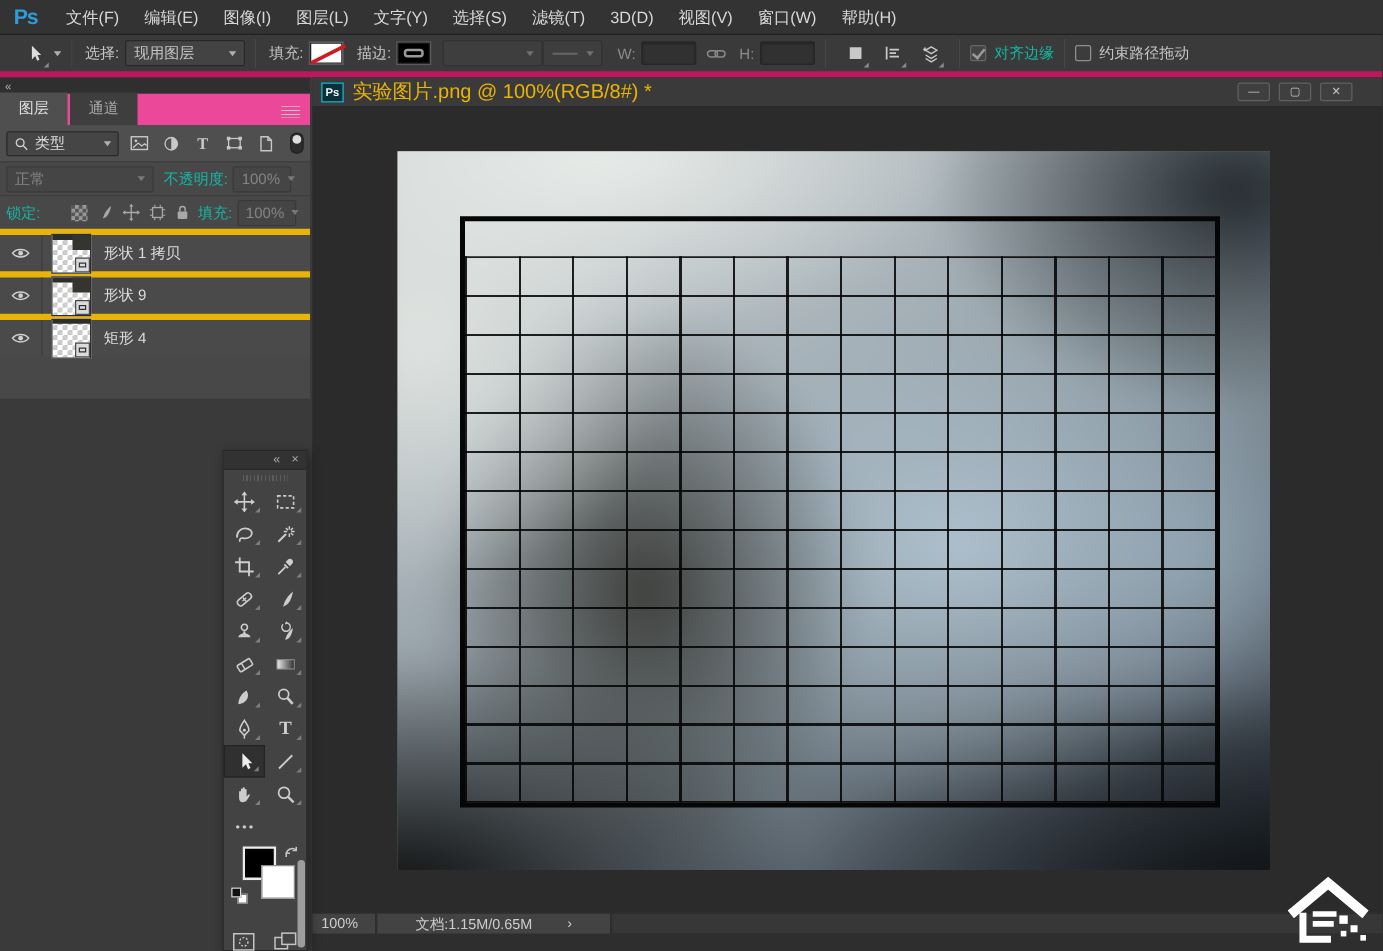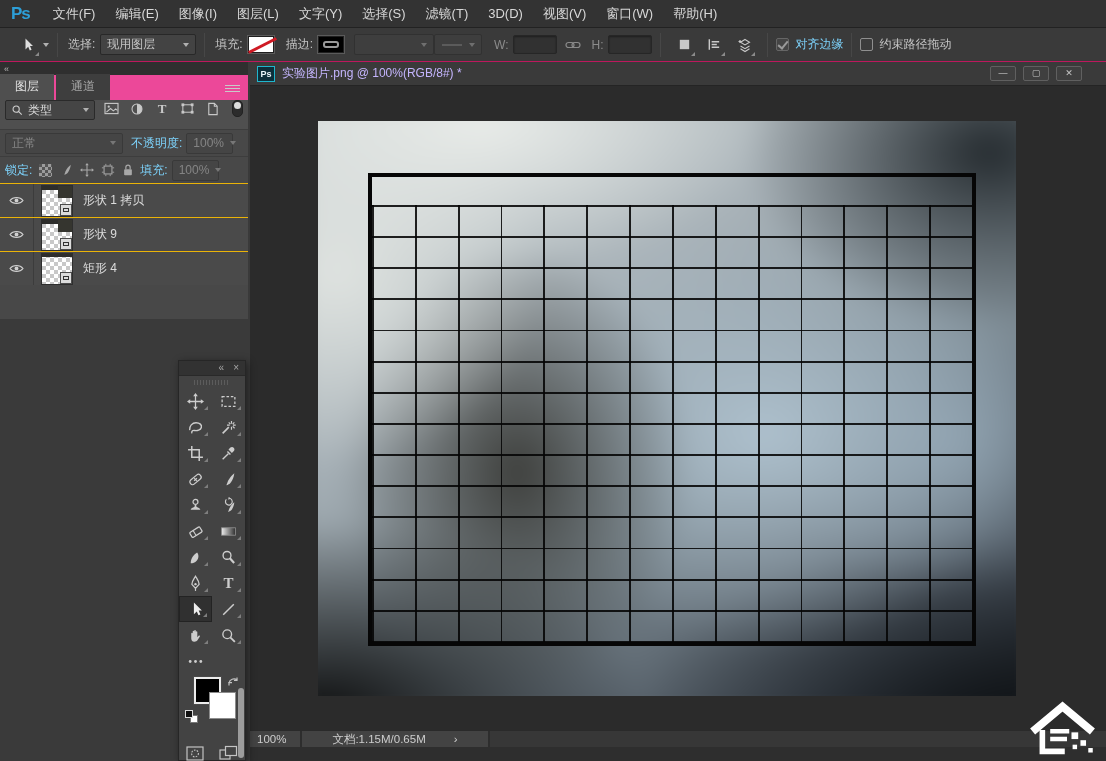--- a/index.html
+++ b/index.html
@@ -4,21 +4,21 @@
 <style>
   *{box-sizing:border-box;margin:0;padding:0}
   html,body{width:1106px;height:761px}
   body{position:relative;background:#3a3a3a;font-family:"Liberation Sans","DejaVu Sans",sans-serif;color:#ccc;overflow:hidden}
   svg{display:block}
   
   .menubar{position:absolute;left:0;top:0;width:1106px;height:28px;background:#333;border-bottom:1px solid #222;display:flex;align-items:center}
   .pslogo{color:#2d9fd8;font-weight:bold;font-size:17px;margin:0 13px 0 11px;letter-spacing:-1px}
   .mi{font-size:13px;color:#d8d8d8;padding:0 10px;line-height:27px}
   
-  .optionsbar{position:absolute;left:0;top:28px;width:1106px;height:34px;background:#3a3a3a;border-bottom:1px solid #be185d;display:flex;align-items:center;font-size:12px;color:#c5c5c5;padding:0 6px}
+  .optionsbar{position:absolute;left:0;top:28px;width:1106px;height:34px;background:#3a3a3a;border-bottom:5px solid #be185d;display:flex;align-items:center;font-size:12px;color:#c5c5c5;padding:0 6px}
   .vsep{width:1px;height:24px;background:#2b2b2b;border-right:1px solid #474747;margin:0 8px}
   .caret{width:0;height:0;border-left:3.5px solid transparent;border-right:3.5px solid transparent;border-top:4px solid #b0b0b0;display:inline-block}
   .dd{height:21px;background:#434343;border:1px solid #282828;border-radius:2px;display:flex;align-items:center;padding:0 6px;gap:6px}
   .dd.dim{opacity:.45}
   .numfield{width:44px;height:19px;background:#313131;border:1px solid #262626;border-radius:2px;color:#ccc;font-size:12px;padding:0 4px;box-shadow:inset 0 1px 2px rgba(0,0,0,.4)}
   .lbl{margin:0 5px 0 2px}
   .lbl.dim{color:#8b8b8b}
   .swatch{width:26px;height:17px;border:1px solid #1f1f1f;outline:1px solid #5a5a5a;position:relative;background:#fff;margin-right:10px}
   .swatch.none:after{content:"";position:absolute;left:-2px;top:7px;width:31px;height:3px;background:#cf1a24;transform:rotate(-27deg)}
   .swatch.stroke{background:#000;display:flex;align-items:center;justify-content:center}
@@ -29,30 +29,30 @@
   .cb.checked:after{content:"";position:absolute;left:3px;top:0px;width:4px;height:8px;border-right:2px solid #9a9a9a;border-bottom:2px solid #9a9a9a;transform:rotate(40deg)}
   .cb.disabled{border-color:#666;background:#444}
   
   .leftpanel{position:absolute;left:0;top:62px;width:248px;height:257px;background:#484848}
   .collapsestrip{height:13px;background:#2f2f2f;display:flex;align-items:center;padding-left:4px;color:#b5b5b5;font-size:9px}
   .tabsrow{height:25px;background:#ec4899;display:flex;align-items:flex-end}
   .ptab{font-size:12px;padding:4px 15px 5px}
   .ptab.active{background:#4f4f4f;color:#e0e0e0}
   .ptab.inactive{background:#3e3e3e;color:#a8a8a8;margin-left:2px}
   .pmenu{margin-left:auto;margin-right:8px;margin-bottom:6px;width:15px;height:9px;background:repeating-linear-gradient(180deg,#c9c9c9 0 1px,transparent 1px 3px)}
-  .filterrow{height:29px;background:#4f4f4f;display:flex;align-items:flex-start;padding:0 5px;gap:9px}
+  .filterrow{height:29px;background:#4f4f4f;display:flex;align-items:center;padding:0 5px;gap:9px}
   .filterdd{width:94px;height:20px;background:#454545;border:1px solid #2a2a2a;border-radius:2px;display:flex;align-items:center;gap:5px;padding:0 5px;font-size:12px;color:#ddd}
   .filterdd .caret{margin-left:auto}
   .fic{display:flex;align-items:center;justify-content:center;width:17px;height:17px}
   .toggle{width:11px;height:17px;background:#2c2c2c;border:1px solid #222;border-radius:5px;position:relative;margin-left:3px}
   .toggle i{position:absolute;left:1px;top:1px;width:7px;height:7px;border-radius:50%;background:#ddd}
   .blendrow,.lockrow{height:27px;border-top:1px solid #3d3d3d;display:flex;align-items:center;padding:0 5px;font-size:12px}
   .lockicons{display:flex;align-items:center;gap:7px;margin-right:6px}
   .checker13{width:13px;height:13px;background-color:#565656;background-image:linear-gradient(45deg,#9c9c9c 25%,transparent 25%,transparent 75%,#9c9c9c 75%),linear-gradient(45deg,#9c9c9c 25%,transparent 25%,transparent 75%,#9c9c9c 75%);background-size:6px 6px;background-position:0 0,3px 3px}
-  .layerrow{height:34px;border-top:1px solid #eab308;display:flex;align-items:center;background:#4a4a4a}
+  .layerrow{height:34px;border-top:5px solid #eab308;display:flex;align-items:center;background:#4a4a4a}
   .eyecell{width:34px;height:100%;border-right:1px solid #3c3c3c;display:flex;align-items:center;justify-content:center}
   .thumb{width:32px;height:32px;margin-left:7px;position:relative;border:1px solid #2e2e2e;background-color:#fff;background-image:linear-gradient(45deg,#c8c8c8 25%,transparent 25%,transparent 75%,#c8c8c8 75%),linear-gradient(45deg,#c8c8c8 25%,transparent 25%,transparent 75%,#c8c8c8 75%);background-size:8px 8px;background-position:0 0,4px 4px}
   .thumb .topbar{position:absolute;left:0;top:0;width:100%;height:4px;background:#2d2d2b}
   .thumb .blockr{position:absolute;right:0;top:0;width:46%;height:42%;background:#35352f}
   .badge{position:absolute;right:0;bottom:0;width:12px;height:12px;background:#dcdcdc;border:1px solid #4c4c4c;display:flex;align-items:center;justify-content:center}
   .badge i{width:6px;height:4px;border:1px solid #333;display:block}
   .thumb.imagethumb{background:radial-gradient(circle at 68% 38%,#a8bcca 0,rgba(168,188,202,0) 55%),linear-gradient(125deg,#e3e3e1 5%,#8b9296 40%,#2c2f33 70%,#3c444c 100%)}
   .lname{margin-left:10px;font-size:12px;color:#dcdcdc}
   
   .toolpanel{position:absolute;left:178px;top:360px;width:68px;height:401px;background:#434343;border:1px solid #262626;box-shadow:2px 2px 8px rgba(0,0,0,.45);z-index:10}
@@ -70,21 +70,21 @@
   .minisw{position:absolute;left:6px;top:36px;width:13px;height:13px}
   .minisw .a{position:absolute;left:0;top:0;width:8px;height:8px;background:#111;border:1px solid #ddd;z-index:2}
   .minisw .b{position:absolute;right:0;bottom:0;width:8px;height:8px;background:#fff;border:1px solid #777}
   .swapic{position:absolute;left:47px;top:1px}
   .bottomicons{display:flex;justify-content:space-around;align-items:center;height:30px;margin-top:6px}
   .tpscroll{position:absolute;right:1px;bottom:2px;width:6px;height:70px;background:#9d9d9d;border-radius:3px}
   
   .docwin{position:absolute;left:250px;top:62px;width:856px;height:699px;background:#2b2b2b}
   .doctitle{height:24px;background:#3a3a3a;border-bottom:1px solid #242424;display:flex;align-items:center;padding-left:7px;gap:7px}
   .docicon{width:18px;height:16px;background:#0d2f3a;border:1px solid #1fb6cd;color:#eaf7fa;font-size:9px;font-weight:bold;display:flex;align-items:center;justify-content:center}
-  .doctext{font-size:12px;color:#c4b5fd}
+  .doctext{font-size:16px;color:#eab308}
   .winbtns{margin-left:auto;display:flex;gap:7px;padding-right:24px}
   .wbtn{width:26px;height:15px;background:#3f3f3f;border:1px solid #606060;border-radius:2px;color:#c4c4c4;font-size:9px;line-height:12px;text-align:center}
   .canvasarea{position:absolute;left:0;right:0;top:25px;bottom:31px;background:#2b2b2b;overflow:hidden}
   .image{position:absolute;left:68px;top:34px;width:698px;height:575px;overflow:hidden;background:#777}
   .photoblur{position:absolute;left:-25px;top:-25px;right:-25px;bottom:-25px;filter:blur(12px);
     background:
      radial-gradient(ellipse 420px 220px at 25% 4%,#e9ece9,rgba(233,236,233,0) 70%),
      radial-gradient(ellipse 300px 280px at 6% 28%,#dfe3e0,rgba(223,227,224,0) 70%),
      radial-gradient(ellipse 340px 240px at 93% 9%,rgba(30,36,40,.95),rgba(30,36,40,0) 72%),
      radial-gradient(ellipse 250px 320px at 30% 60%,rgba(52,52,48,.9),rgba(52,52,48,0) 70%),
@@ -100,21 +100,21 @@
       repeating-linear-gradient(180deg,rgba(4,4,4,.88) 0 1.8px,transparent 1.8px 31.15px)}
   .statusbar{position:absolute;left:0;right:0;bottom:14px;height:17px;background:#373737;border-top:1px solid #2a2a2a;display:flex;align-items:center;font-size:11.5px;color:#cdcdcd}
   .zoombox{width:52px;height:100%;background:#434343;border-right:2px solid #2d2d2d;display:flex;align-items:center;padding-left:7px}
   .infobox{width:188px;height:100%;background:#434343;border-right:2px solid #2d2d2d;display:flex;align-items:center;justify-content:center;gap:28px}
   .winbottom{position:absolute;left:0;right:0;bottom:0;height:14px;background:#2e2e2e}
   
   .watermark{position:absolute;right:2px;bottom:4px;display:flex;align-items:center;z-index:60}
   .wmtext{display:flex;flex-direction:column;align-items:flex-end;line-height:1}
   .wmtitle{font-size:27px;font-weight:bold;color:#fff;text-shadow:2px 2px 0 #3c3c3c;letter-spacing:1px}
   .wmsub{font-size:11px;color:#f2f2f2;letter-spacing:1.5px;margin-top:2px;text-shadow:1px 1px 0 #3c3c3c}
-  .dimtxt{color:#7dd3fc}
+  .dimtxt{color:#14b8a6}
 </style>
 </head>
 <body>
 
 <div class="menubar">
   <span class="pslogo">Ps</span>
   <span class="mi">文件(F)</span>
   <span class="mi">编辑(E)</span>
   <span class="mi">图像(I)</span>
   <span class="mi">图层(L)</span>
@@ -245,21 +245,21 @@
       <span>正常</span>
       <span class="caret" style="margin-left:auto"></span>
     </div>
     <span class="dimtxt">不透明度:</span>
     <div class="dd dim" style="width:47px;margin-left:4px">
       <span>100%</span>
       <span class="caret" style="margin-left:auto"></span>
     </div>
   </div>
   <div class="lockrow">
-    <span class="dimtxt" style="margin-right:7px">锁定:</span>
+    <span class="dimtxt" style="margin-right:25px">锁定:</span>
     <span class="lockicons">
       <span class="checker13"></span>
       <svg width="14" height="14" viewBox="0 0 16 16">
           <path d="M13.5 2 C11 4 8.5 7 7.5 9.5 L6 13.5 C7.5 13 9 12.2 10 11 C11.8 8.8 13 5.5 13.5 2Z" fill="#a8a8a8"></path>
         </svg>
       <svg width="14" height="14" viewBox="0 0 16 16">
           <path d="M8 1.5 V14.5 M1.5 8 H14.5" stroke="#a8a8a8" stroke-width="1.2"></path>
           <path d="M8 0l-2 2.6h4z M8 16l-2-2.6h4z M0 8l2.6-2v4z M16 8l-2.6-2v4z" fill="#a8a8a8"></path>
         </svg>
       <svg width="14" height="14" viewBox="0 0 16 16">

